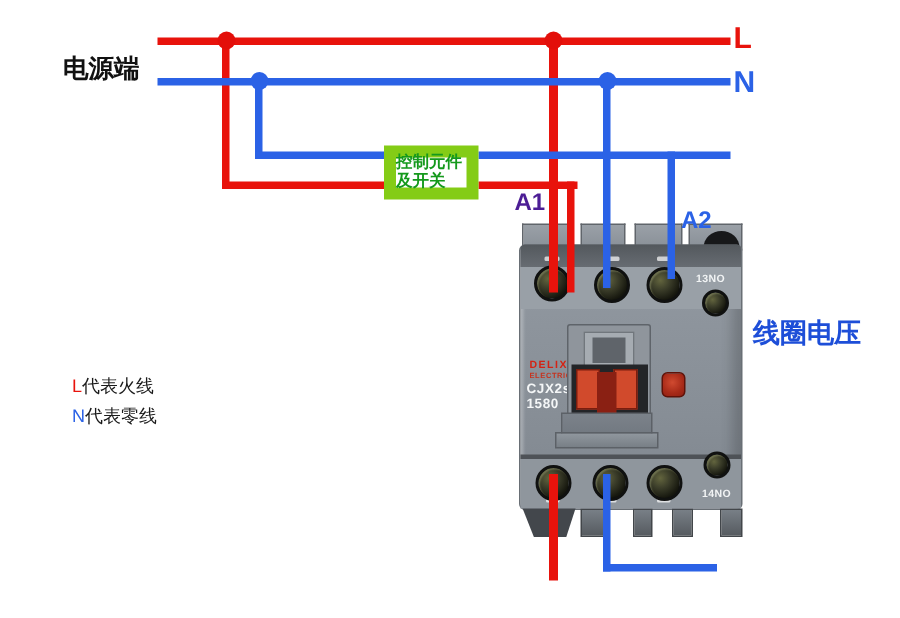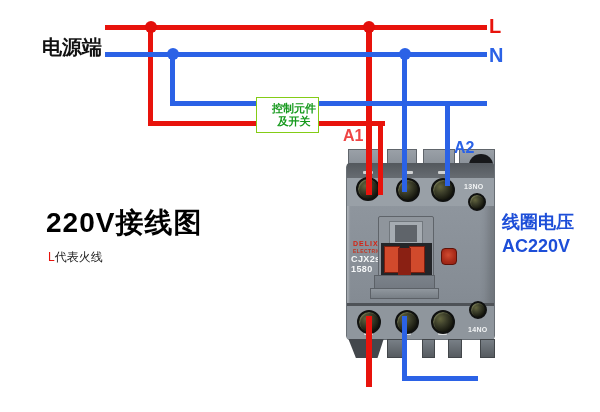--- a/index.html
+++ b/index.html
@@ -13,31 +13,31 @@
   .wire { position:absolute; z-index:3; }
   .wire.red  { background:#e8130c; }
   .wire.blue { background:#2b62e6; }
   .dot { position:absolute; width:12px; height:12px; border-radius:50%; z-index:4; }
   .dot.red  { background:#e30f0a; }
   .dot.blue { background:#2b62e6; }
 
   
   .ctrlbox {
     position:absolute; left:256px; top:97px; width:63px; height:36px;
-    background:#ffffff; border:1px solid #84cc16; z-index:5;
-    display:flex; flex-direction:column; align-items:center; justify-content:center;
-    color:#15991c; font-size:11px; font-weight:bold; line-height:13px; text-align:center;padding-left:13px;
+    background:#ffffff; border:8px solid #84cc16; z-index:5;
+    display:flex; flex-direction:column; align-items:flex-start; justify-content:center;
+    color:#15991c; font-size:11px; font-weight:bold; line-height:13px; text-align:center;
   }
 
   
   .lbl { position:absolute; z-index:6; white-space:nowrap; }
-  .lbl-power { left:42px; top:34px; font-size:20px; font-weight:bold; color:#111; }
+  .lbl-power { left:42px; top:34px; font-size:17px; font-weight:bold; color:#111; }
   .lbl-L { left:489px; top:15px; font-size:20px; font-weight:bold; color:#e8130c; }
   .lbl-N { left:489px; top:44px; font-size:20px; font-weight:bold; color:#2b62e6; }
-  .lbl-A1 { left:343px; top:127px; font-size:16px; font-weight:bold; color:#ef4444; }
+  .lbl-A1 { left:343px; top:127px; font-size:16px; font-weight:bold; color:#4c1d95; }
   .lbl-A2 { left:454px; top:127px; font-size:16px; font-weight:bold; color:#2b62e6;margin-top:12px; }
   .lbl-title { left:46px; top:204px; font-size:28px; font-weight:900; color:#000; letter-spacing:1px; }
   .legend { font-size:12px; font-weight:400; color:#1a1a1a; }
   .legend .pfx-red { color:#e8130c; }
   .legend .pfx-blue { color:#2b62e6; }
   .lbl-leg1 { left:48px; top:249px; }
   .lbl-leg2 { left:48px; top:269px; }
   .lbl-coil { left:502px; top:210px; font-size:18px; font-weight:600; color:#1d4ed8; line-height:24px; }
 
   
@@ -181,24 +181,25 @@
     <div>控制元件</div>
     <div>及开关</div>
   </div>
 
   <div class="lbl lbl-power">电源端</div>
   <div class="lbl lbl-L">L</div>
   <div class="lbl lbl-N">N</div>
   <div class="lbl lbl-A1">A1</div>
   <div class="lbl lbl-A2">A2</div>
 
-  <div class="lbl lbl-title">220V接线图</div>
 
   <div class="lbl lbl-leg1 legend">
     <span class="pfx-red">L</span><span>代表火线</span>
   </div>
+  <div class="lbl lbl-leg2 legend">
+    <span class="pfx-blue">N</span><span>代表零线</span>
+  </div>
 
   <div class="lbl lbl-coil">
     <div>线圈电压</div>
-    <div>AC220V</div>
   </div>
 
 </div>
 
 </body></html>

